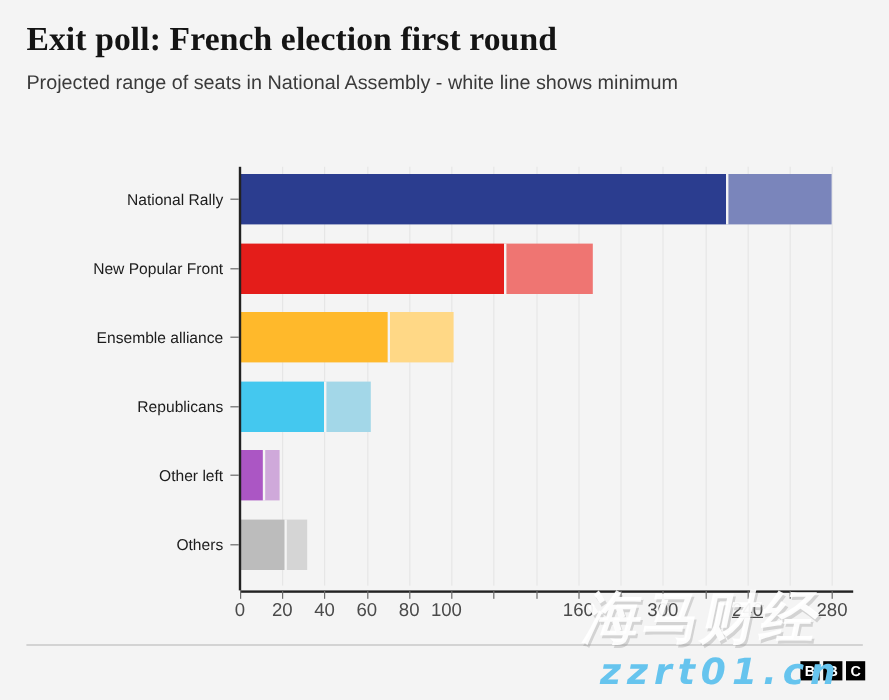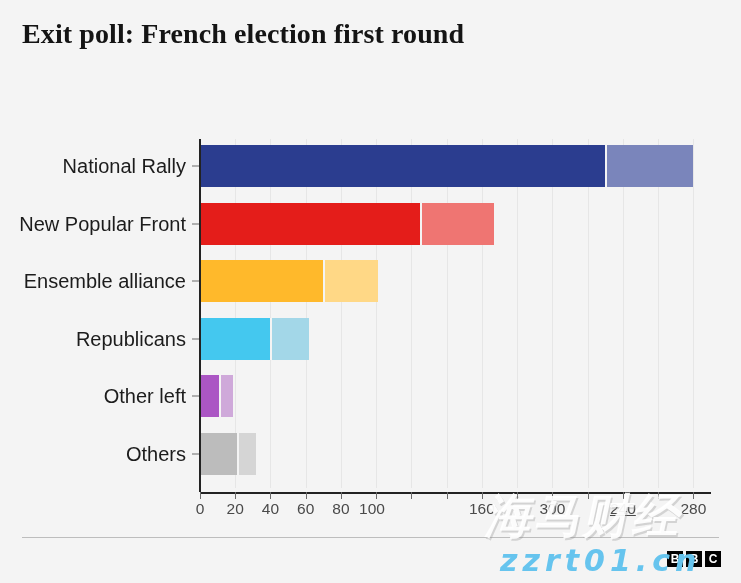--- a/index.html
+++ b/index.html
@@ -94,21 +94,21 @@
     top: 500px;
     font-size: 15.5px;
     color: #4a4a4a;
     transform: translateX(-50%);
     white-space: nowrap;
     font-family: "Liberation Sans", sans-serif;
   }
   .cat-label {
     position: absolute;
     right: 555px;
-    font-size: 20px;
+    font-size: 13px;
     color: #1c1c1c;
     white-space: nowrap;
     text-align: left;
     transform: translateY(-50%);
     font-family: "Liberation Sans", sans-serif;
   }
   .cat-tick {
     position: absolute;
     width: 7px;
     height: 1px;
@@ -199,20 +199,21 @@
     line-height: 1;
   }
 </style>
 </head>
 <body>
 
 <div class="chart-root">
 
   <div class="header">
     <h1 class="chart-title">Exit poll: French election first round</h1>
+    <p class="chart-subtitle">Projected range of seats in National Assembly - white line shows minimum</p>
   </div>
 
   <div class="plot-area">
     <div class="grid-layer" id="grid-layer">
         <div class="gridline" style="left: 235.241px;"></div>
         <div class="gridline" style="left: 270.483px;"></div>
         <div class="gridline" style="left: 305.724px;"></div>
         <div class="gridline" style="left: 340.966px;"></div>
         <div class="gridline" style="left: 376.207px;"></div>
         <div class="gridline" style="left: 411.448px;"></div>

